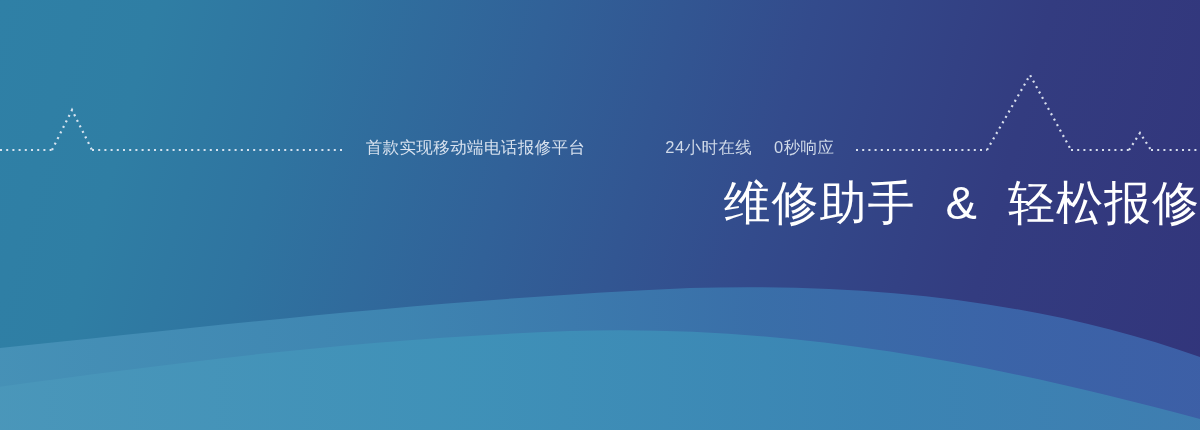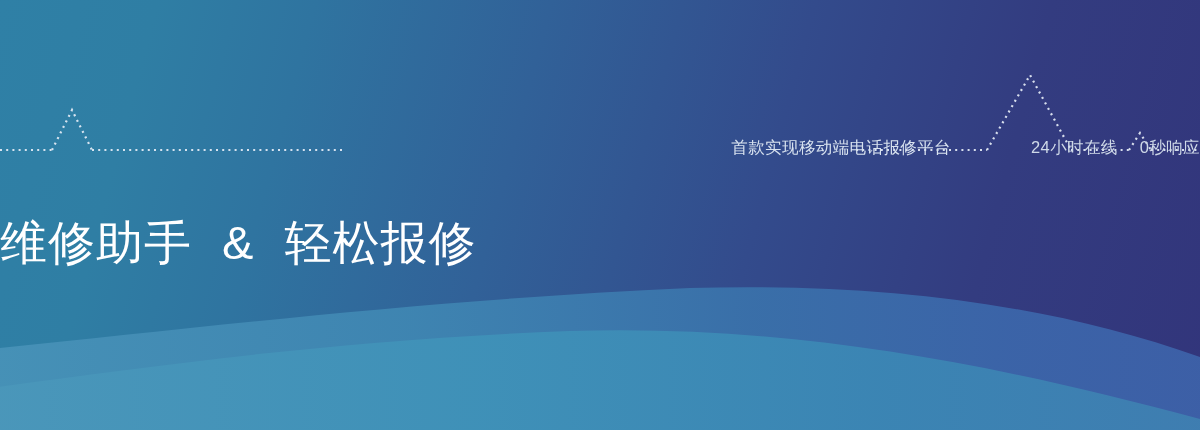--- a/index.html
+++ b/index.html
@@ -35,21 +35,21 @@
     top: 0;
     width: 1200px;
     height: 430px;
     pointer-events: none;
   }
   .subtitle-row {
     position: absolute;
     top: 136px;
     left: 0;
     width: 1200px;
-    text-align: right;
+    text-align: center;
     white-space: nowrap;
     color: #d8e2ef;
     font-size: 16.5px;
     line-height: 22px;
     letter-spacing: 0.4px;
   }
   .subtitle-left {
     display: inline-block;
     vertical-align: top;
   }
@@ -64,28 +64,27 @@
   }
   .subtitle-right .sep {
     display: inline-block;
     width: 12px;
   }
   .main-title {
     position: absolute;
     top: 172px;
     left: 0;
     width: 1200px;
-    text-align: left;
+    text-align: right;
     white-space: nowrap;
     color: #ffffff;
     font-size: 47px;
     line-height: 62px;
     font-weight: 300;
     letter-spacing: 1px;
-    margin-top: 40px;
   }
   .main-title .amp {
     display: inline-block;
     padding: 0 16px;
     font-weight: 300;
   }
 </style>
 </head>
 <body>
 

